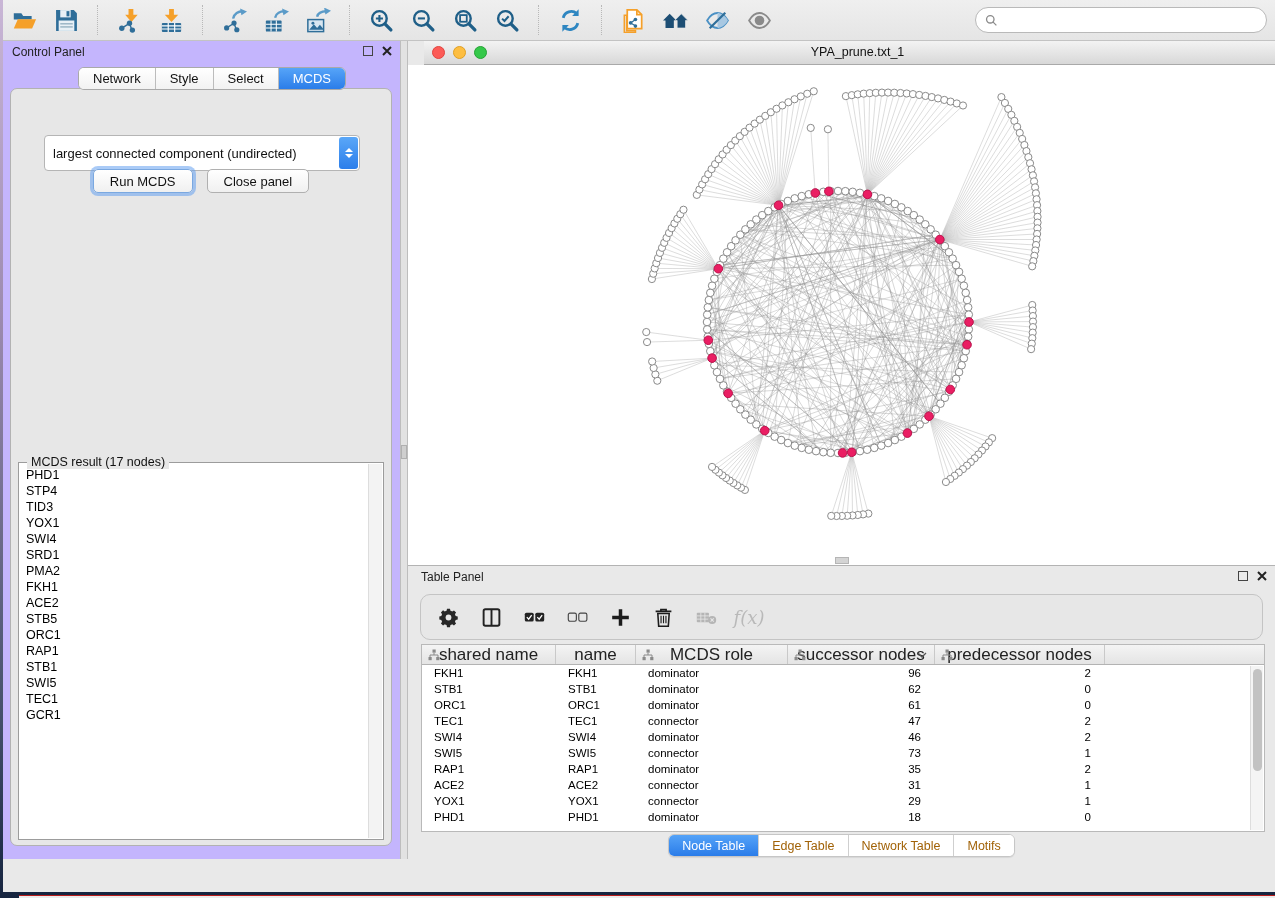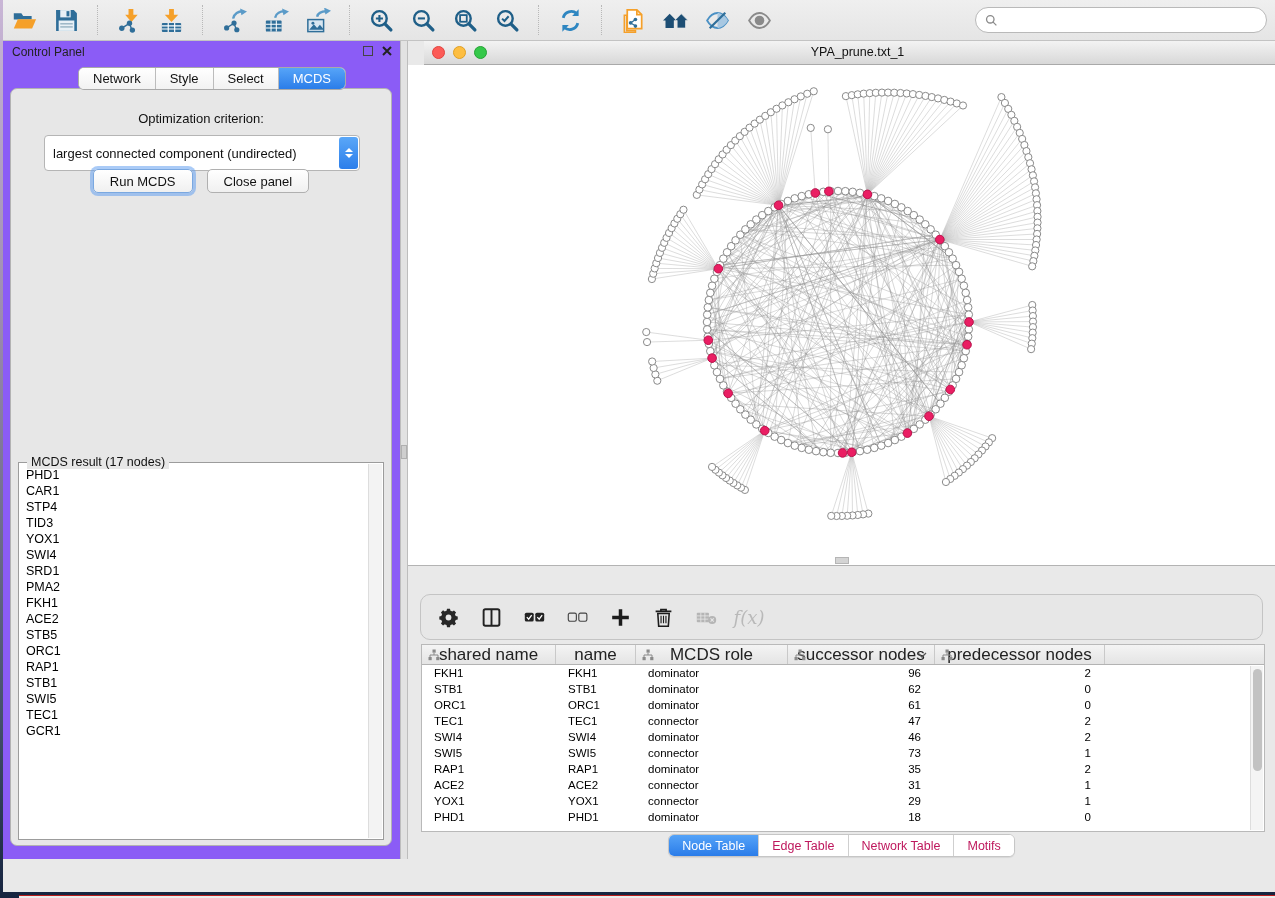--- a/index.html
+++ b/index.html
@@ -14,21 +14,21 @@
   
   .toolbar { position:absolute; left:0; top:0; width:1272px; height:41px; background:linear-gradient(#efefef,#e5e5e5); border-bottom:1px solid #c3c3c3; display:flex; align-items:center; }
   .tbtn { width:30px; height:30px; margin:0 6px; display:flex; align-items:center; justify-content:center; }
   .tbtn svg { width:25px; height:25px; }
   .tsep { width:1px; height:30px; margin:0 10px; border-left:1px dotted #b8b8b8; }
   .searchbox { position:absolute; right:8px; top:7px; width:292px; height:26px; background:#fff; border:1px solid #b9b9b9; border-radius:13px; display:flex; align-items:center; padding-left:9px; }
   .searchbox svg { width:13px; height:13px; margin-right:5px; }
   .searchbox input { border:none; outline:none; flex:1; font-size:12px; background:transparent; font-family:"Liberation Sans",sans-serif; }
 
   
-  .control-panel { position:absolute; left:0; top:41px; width:397px; height:818px; background:#8b5cf6; }
+  .control-panel { position:absolute; left:0; top:41px; width:397px; height:818px; background:#c4b5fd; }
   .cp-titlebar { position:absolute; left:0; top:0; width:100%; height:22px; }
   .panel-title { position:absolute; left:9px; top:4px; font-size:12px; color:#222; }
   .win-btns { position:absolute; right:8px; top:5px; display:flex; gap:9px; align-items:center; }
   .float-btn { width:10px; height:10px; border:1.5px solid #444; background:transparent; }
   .close-btn svg { width:10px; height:10px; display:block; }
   .cp-tabs { position:absolute; left:75px; top:26px; height:23px; display:flex; border:1px solid #a9a9a9; border-radius:6px; overflow:hidden; background:#fff; z-index:3; }
   .cp-tab { padding:0 14px; font-size:13px; color:#111; display:flex; align-items:center; background:linear-gradient(#ffffff,#f2f2f2); border-right:1px solid #bcbcbc; }
   .cp-tab:last-child { border-right:none; }
   .cp-tab.sel { background:linear-gradient(#56a4f8,#2b7de9); color:#fff; }
   .cp-content { position:absolute; left:7px; top:47px; width:382px; height:758px; background:#e7e7e7; border:1px solid #b2b2b2; border-radius:7px; }
@@ -77,21 +77,21 @@
   .th .sortchev { position:absolute; right:7px; top:7px; width:10px; height:6px; }
   .c0{width:134px}.c1{width:80px}.c2{width:152px}.c3{width:147px}.c4{width:170px}.cf{flex:1;border-right:none}
   .trow { display:flex; height:16px; }
   .td { font-size:11.5px; color:#000; line-height:16px; }
   .td.l { padding-left:12px; }
   .td.r { text-align:right; padding-right:14px; }
   .tbl-scroll { position:absolute; right:1px; top:21px; width:13px; bottom:1px; background:#f4f4f4; border-left:1px solid #ddd; }
   .tbl-thumb { position:absolute; left:1.5px; top:3px; width:9px; height:102px; background:#c2c2c2; border-radius:5px; }
   .tp-tabs { position:absolute; left:0; top:268px; width:100%; display:flex; justify-content:center; }
   .tp-tabgroup { display:flex; height:23px; border:1px solid #c6c6c6; border-radius:6px; overflow:hidden; background:#fff; box-shadow:0 1px 1px rgba(0,0,0,.08); }
-  .tp-tab { padding:0 13px; font-size:12.5px; color:#be185d; display:flex; align-items:center; background:#fff; border-right:1px solid #cfcfcf; }
+  .tp-tab { padding:0 13px; font-size:12.5px; color:#a16207; display:flex; align-items:center; background:#fff; border-right:1px solid #cfcfcf; }
   .tp-tab:last-child { border-right:none; }
   .tp-tab.sel { background:linear-gradient(#55a3f8,#2a7ce9); color:#fff; }
 
   
   .statusbar { position:absolute; left:16px; top:859px; width:1272px; height:33px; background:#ececec; border-top:1px solid #b91c1c;margin-top:36px; }
   .list-btn { position:absolute; left:9px; top:4px; width:27px; height:25px; background:#f6f6f6; border:1px solid #b9b9b9; display:flex; align-items:center; justify-content:center; }
   .memory-btn { position:absolute; right:10px; top:4px; height:25px; background:linear-gradient(#fdfdfd,#f0f0f0); border:1px solid #b9b9b9; border-radius:3px; display:flex; align-items:center; padding:0 10px; gap:6px; font-size:12px; color:#111; }
   .memdot { width:11px; height:11px; border-radius:50%; background:#1faf4b; border:1px solid #188a3b; }
 </style>
 </head>
@@ -269,37 +269,35 @@
           </span>
       </span>
     </div>
     <div class="cp-tabs">
       <span class="cp-tab">Network</span>
       <span class="cp-tab">Style</span>
       <span class="cp-tab">Select</span>
       <span class="cp-tab sel">MCDS</span>
     </div>
     <div class="cp-content">
-      <div class="opt-label">Optimization criterion:</div>
       <div class="opt-select">
         <span>largest connected component (undirected)</span>
         <span class="stepper">
             <i class="up"></i>
             <i class="dn"></i>
           </span>
       </div>
       <div class="cp-buttons">
         <span class="btn focused">Run MCDS</span>
         <span class="btn">Close panel</span>
       </div>
       <div class="result-group">
         <span class="result-legend">MCDS result (17 nodes)</span>
         <div class="result-list" id="mcds-list">
             <div class="result-item">PHD1</div>
-            <div class="result-item">CAR1</div>
             <div class="result-item">STP4</div>
             <div class="result-item">TID3</div>
             <div class="result-item">YOX1</div>
             <div class="result-item">SWI4</div>
             <div class="result-item">SRD1</div>
             <div class="result-item">PMA2</div>
             <div class="result-item">FKH1</div>
             <div class="result-item">ACE2</div>
             <div class="result-item">STB5</div>
             <div class="result-item">ORC1</div>
@@ -1023,20 +1021,31 @@
             <circle cx="320.13415559914944" cy="328.34771358696855" r="4.3" fill="#ea1e63" stroke="#bd124d" stroke-width="1"></circle>
             <circle cx="304.0747178320802" cy="293.10849361202685" r="4.3" fill="#ea1e63" stroke="#bd124d" stroke-width="1"></circle>
             <circle cx="300.2748829948543" cy="275.2316762257685" r="4.3" fill="#ea1e63" stroke="#bd124d" stroke-width="1"></circle>
             <circle cx="310.3255450488193" cy="203.71749975707013" r="4.3" fill="#ea1e63" stroke="#bd124d" stroke-width="1"></circle>
           </g>
         </svg>
     </div>
     <span class="hsplit-grip"></span>
 
     <div class="table-panel">
+      <div class="cp-titlebar">
+        <span class="panel-title" style="left:13px">Table Panel</span>
+        <span class="win-btns">
+          <span class="float-btn"></span>
+          <span class="close-btn">
+              <svg viewBox="0 0 10 10">
+                <path d="M1 1l8 8M9 1l-8 8" stroke="#222" stroke-width="2"></path>
+              </svg>
+            </span>
+        </span>
+      </div>
       <div class="tp-toolbar" id="tp-toolbar">
           <span class="ttbtn">
             <svg viewBox="0 0 24 24" fill="#282828">
               <path d="M10.3 2h3.4l.5 2.4a8 8 0 012 .85l2.05-1.35 2.4 2.4-1.35 2.05a8 8 0 01.85 2l2.4.5v3.4l-2.4.5a8 8 0 01-.85 2l1.35 2.05-2.4 2.4-2.05-1.35a8 8 0 01-2 .85l-.5 2.4h-3.4l-.5-2.4a8 8 0 01-2-.85L5.75 21.2l-2.4-2.4 1.35-2.05a8 8 0 01-.85-2L1.5 14.2v-3.4l2.35-.5a8 8 0 01.85-2L3.35 6.25l2.4-2.4L7.8 5.2a8 8 0 012-.85z"></path>
               <circle cx="12" cy="12" r="3.3" fill="#e7e7e7"></circle>
             </svg>
           </span>
           <span class="ttbtn">
             <svg viewBox="0 0 24 24">
               <rect x="3" y="2.5" width="18" height="19" rx="2" fill="none" stroke="#222" stroke-width="2.2"></rect>

